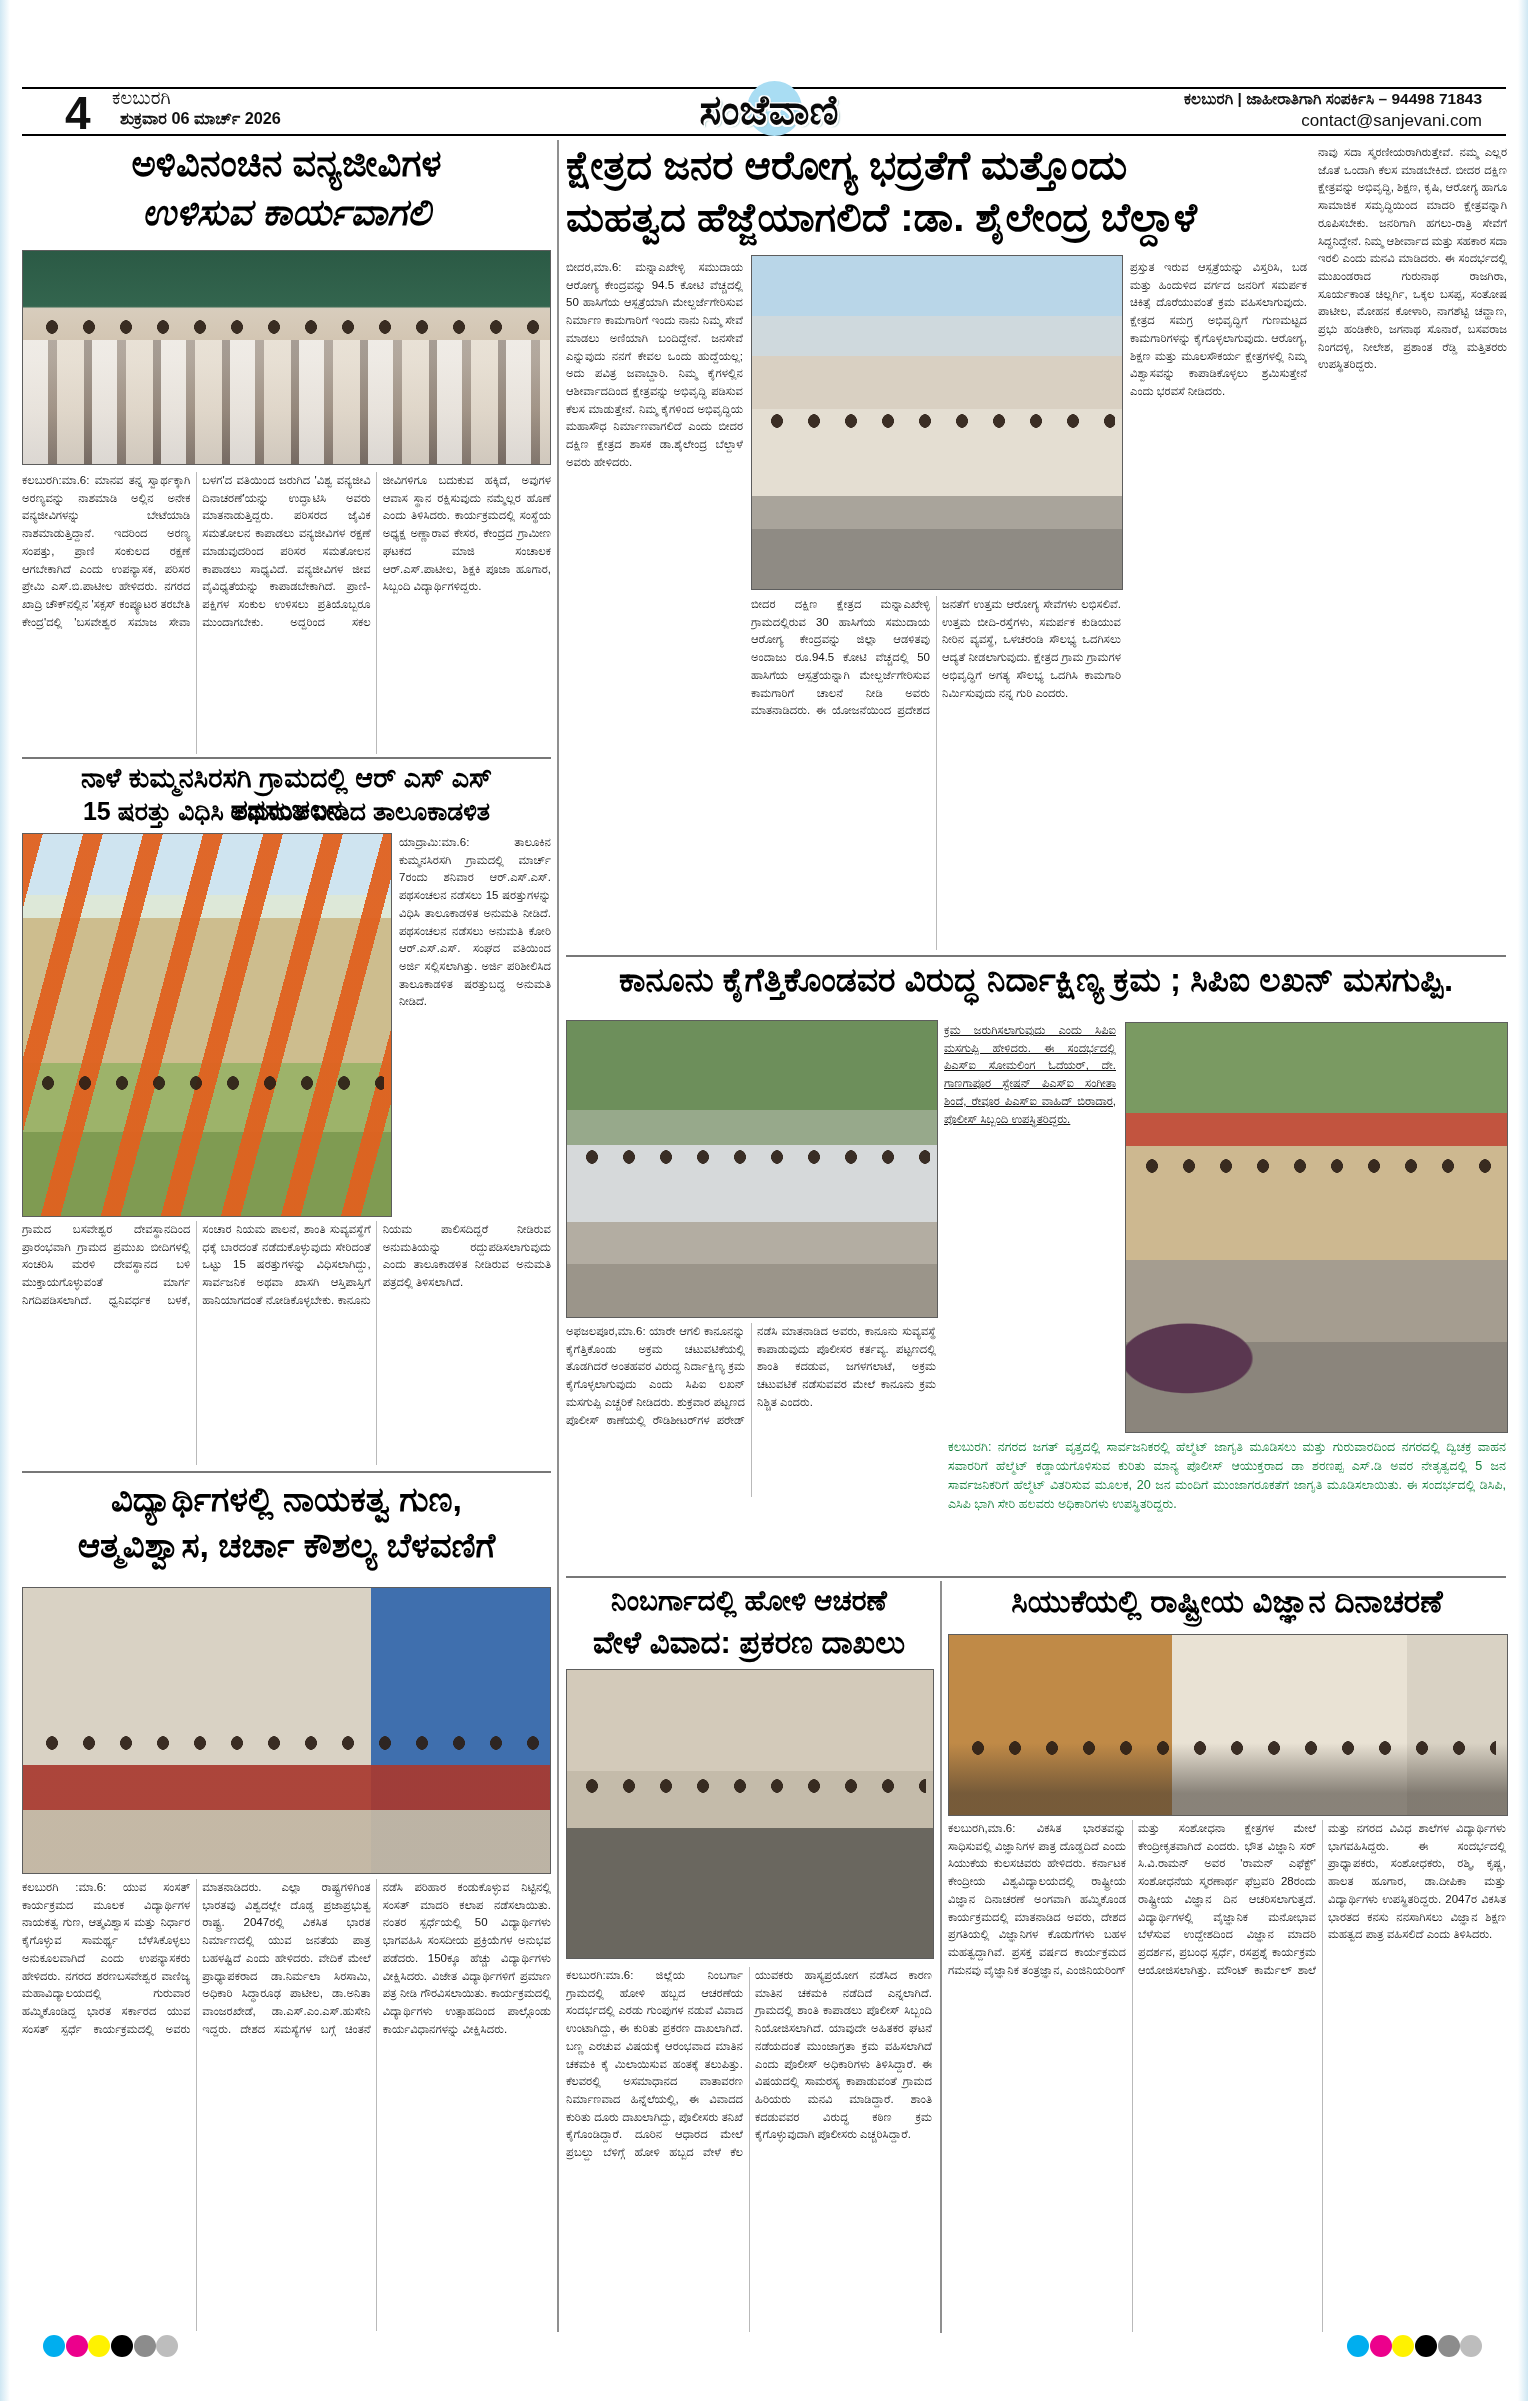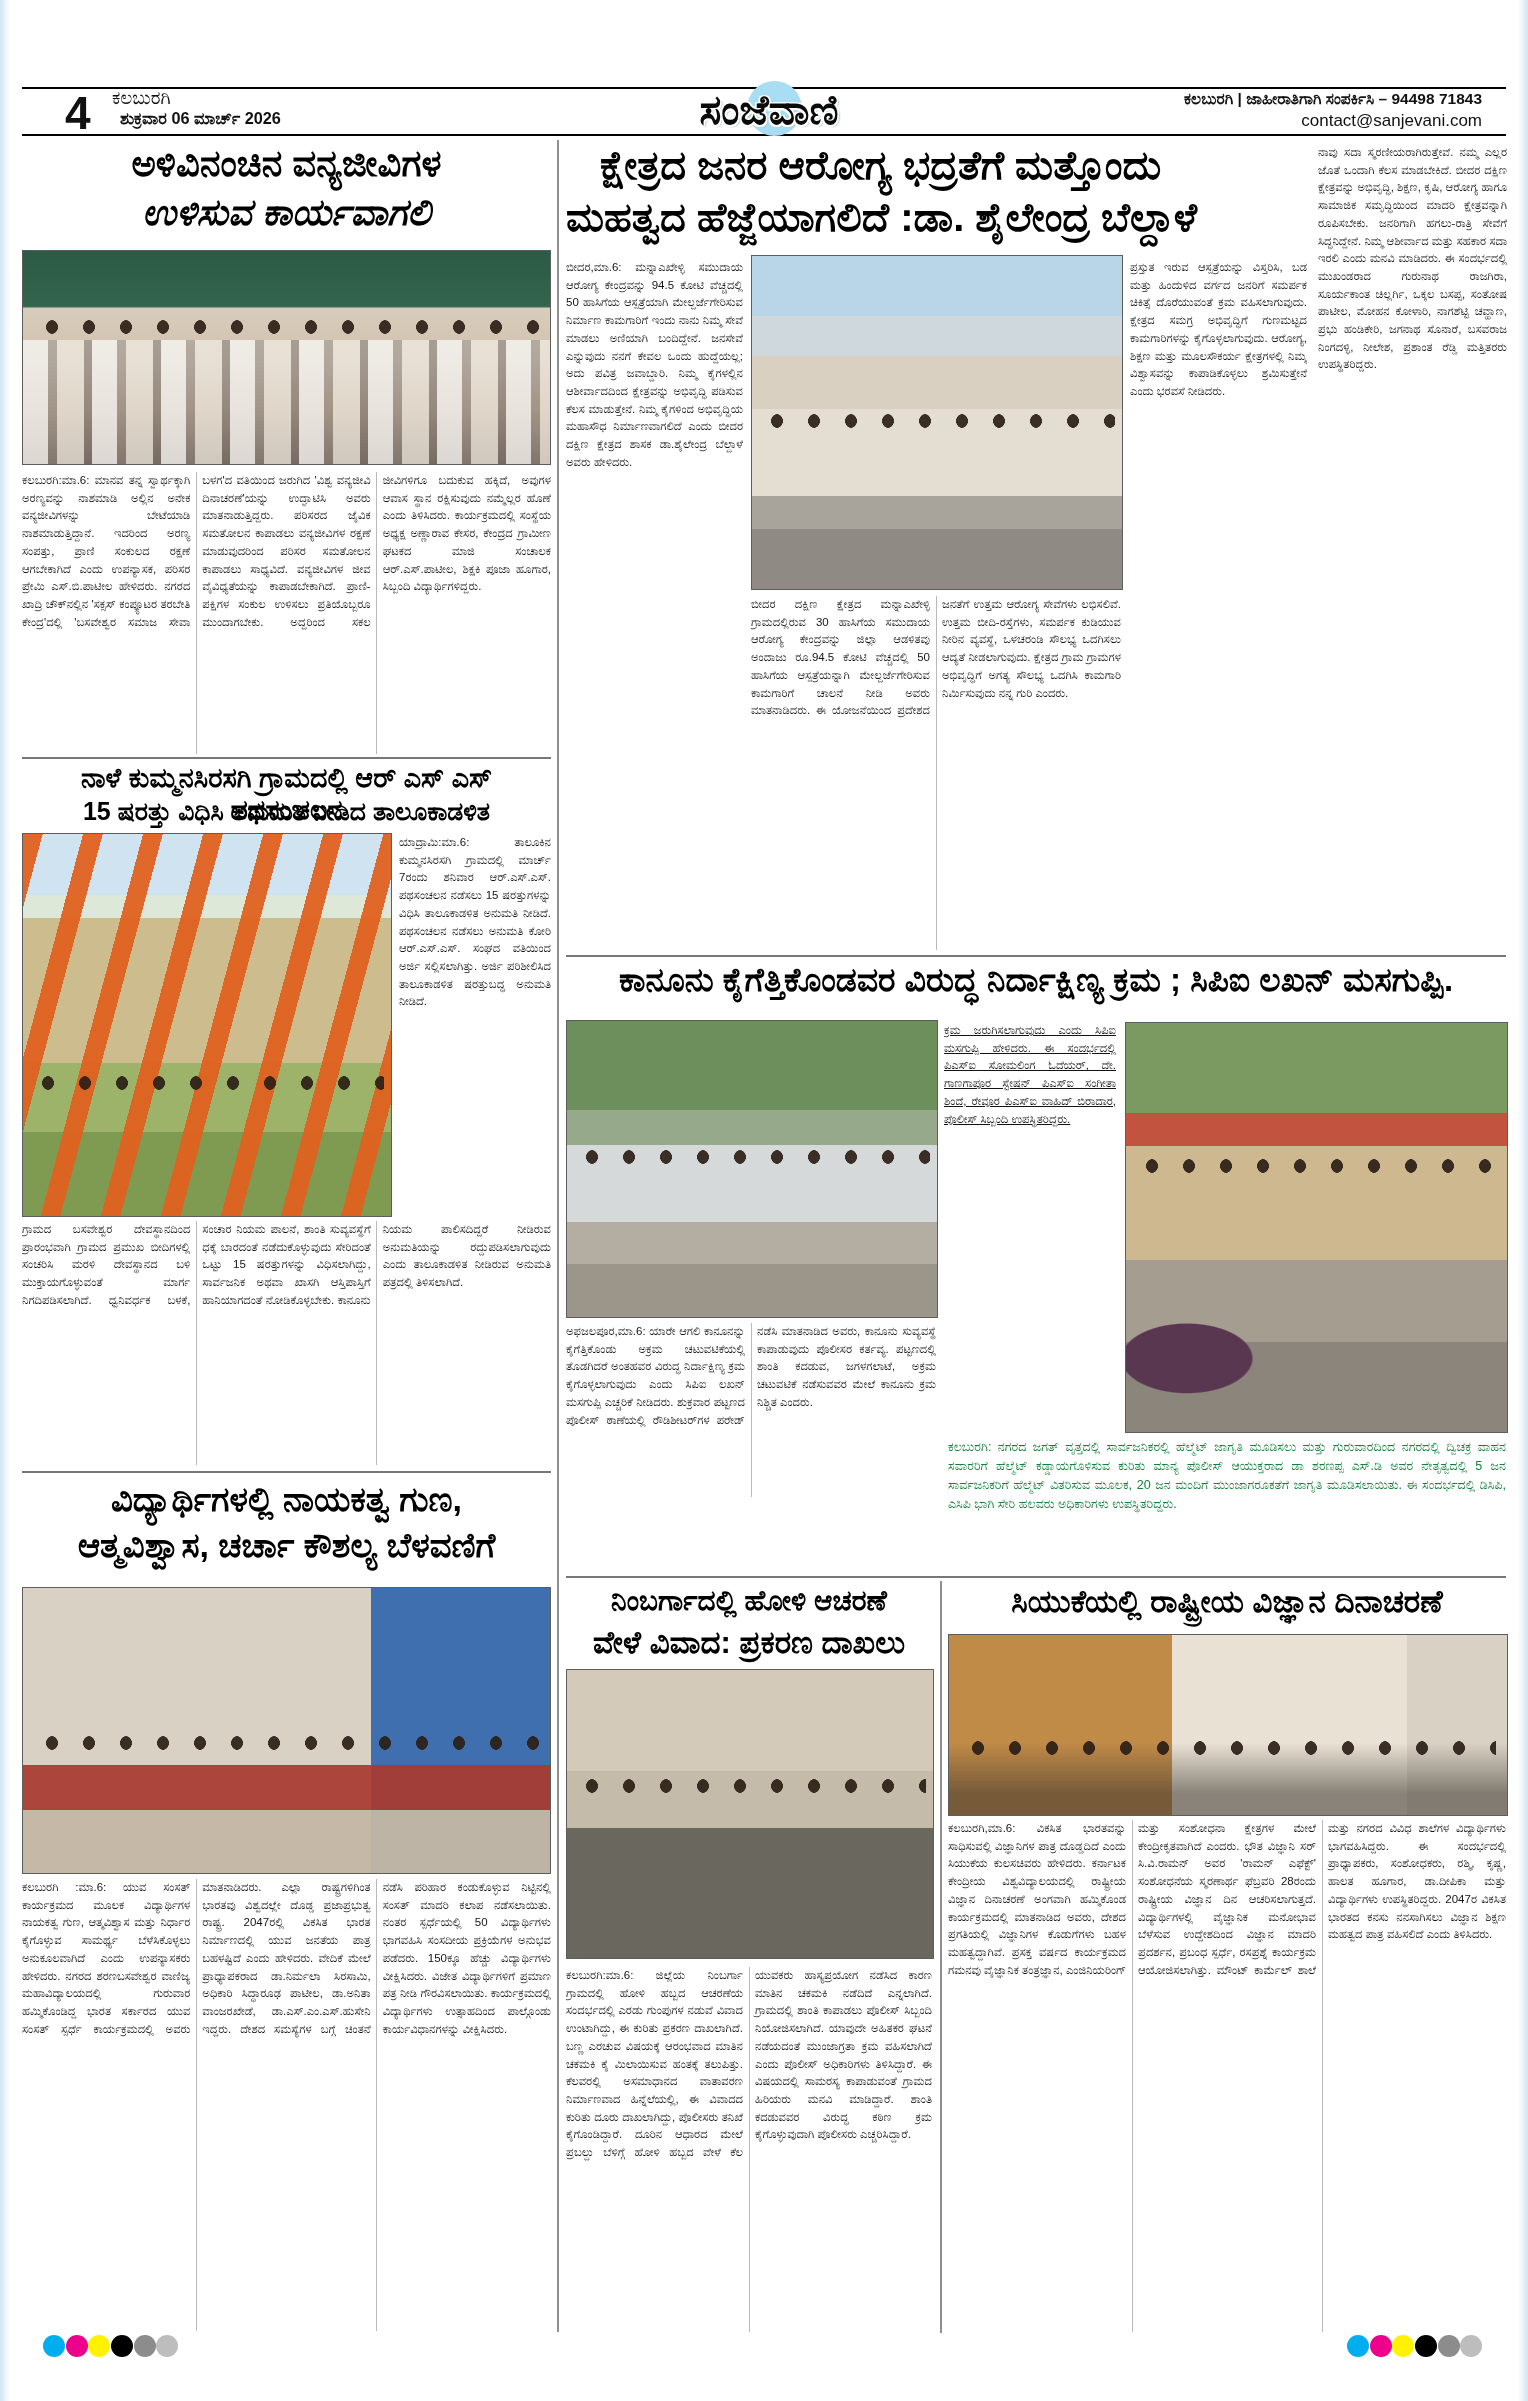--- a/index.html
+++ b/index.html
@@ -82,21 +82,21 @@
   <div class="rule-v" style="left:940px;top:1581px;height:752px;"></div>
 
   <section>
     <div class="abs hl" style="left:22px;top:142px;width:529px;font-size:37px;">ಅಳಿವಿನಂಚಿನ ವನ್ಯಜೀವಿಗಳ</div>
     <div class="abs hl" style="left:22px;top:191px;width:529px;font-size:37px;font-style:italic;">ಉಳಿಸುವ ಕಾರ್ಯವಾಗಲಿ</div>
     <div class="photo ph-a1 heads shirts" style="left:22px;top:250px;width:527px;height:213px;--ht:30%;--st:42%;"></div>
     <div class="abs body-text cols3" style="left:22px;top:472px;width:529px;height:282px;">ಕಲಬುರಗಿ:ಮಾ.6: ಮಾನವ ತನ್ನ ಸ್ವಾರ್ಥಕ್ಕಾಗಿ ಅರಣ್ಯವನ್ನು ನಾಶಮಾಡಿ ಅಲ್ಲಿನ ಅನೇಕ ವನ್ಯಜೀವಿಗಳನ್ನು ಬೇಟೆಯಾಡಿ ನಾಶಮಾಡುತ್ತಿದ್ದಾನೆ. ಇದರಿಂದ ಅರಣ್ಯ ಸಂಪತ್ತು, ಪ್ರಾಣಿ ಸಂಕುಲದ ರಕ್ಷಣೆ ಆಗಬೇಕಾಗಿದೆ ಎಂದು ಉಪನ್ಯಾಸಕ, ಪರಿಸರ ಪ್ರೇಮಿ ಎಸ್.ಬಿ.ಪಾಟೀಲ ಹೇಳಿದರು. ನಗರದ ಖಾದ್ರಿ ಚೌಕ್‌ನಲ್ಲಿನ 'ಸಕ್ಸಸ್ ಕಂಪ್ಯೂಟರ ತರಬೇತಿ ಕೇಂದ್ರ'ದಲ್ಲಿ 'ಬಸವೇಶ್ವರ ಸಮಾಜ ಸೇವಾ ಬಳಗ'ದ ವತಿಯಿಂದ ಜರುಗಿದ 'ವಿಶ್ವ ವನ್ಯಜೀವಿ ದಿನಾಚರಣೆ'ಯನ್ನು ಉದ್ಘಾಟಿಸಿ ಅವರು ಮಾತನಾಡುತ್ತಿದ್ದರು. ಪರಿಸರದ ಜೈವಿಕ ಸಮತೋಲನ ಕಾಪಾಡಲು ವನ್ಯಜೀವಿಗಳ ರಕ್ಷಣೆ ಮಾಡುವುದರಿಂದ ಪರಿಸರ ಸಮತೋಲನ ಕಾಪಾಡಲು ಸಾಧ್ಯವಿದೆ. ವನ್ಯಜೀವಿಗಳ ಜೀವ ವೈವಿಧ್ಯತೆಯನ್ನು ಕಾಪಾಡಬೇಕಾಗಿದೆ. ಪ್ರಾಣಿ-ಪಕ್ಷಿಗಳ ಸಂಕುಲ ಉಳಿಸಲು ಪ್ರತಿಯೊಬ್ಬರೂ ಮುಂದಾಗಬೇಕು. ಅದ್ದರಿಂದ ಸಕಲ ಜೀವಿಗಳಿಗೂ ಬದುಕುವ ಹಕ್ಕಿದೆ, ಅವುಗಳ ಆವಾಸ ಸ್ಥಾನ ರಕ್ಷಿಸುವುದು ನಮ್ಮೆಲ್ಲರ ಹೊಣೆ ಎಂದು ತಿಳಿಸಿದರು. ಕಾರ್ಯಕ್ರಮದಲ್ಲಿ ಸಂಸ್ಥೆಯ ಅಧ್ಯಕ್ಷ ಅಣ್ಣಾರಾವ ಕೇಸರ, ಕೇಂದ್ರದ ಗ್ರಾಮೀಣ ಘಟಕದ ಮಾಜಿ ಸಂಚಾಲಕ ಆರ್.ಎಸ್.ಪಾಟೀಲ, ಶಿಕ್ಷಕಿ ಪೂಜಾ ಹೂಗಾರ, ಸಿಬ್ಬಂದಿ ವಿದ್ಯಾರ್ಥಿಗಳಿದ್ದರು.</div>
   </section>
 
   <section>
-    <div class="abs hl" style="left:600px;top:142px;width:813px;font-size:40px;text-align:left;">ಕ್ಷೇತ್ರದ ಜನರ ಆರೋಗ್ಯ ಭದ್ರತೆಗೆ ಮತ್ತೊಂದು</div>
+    <div class="abs hl" style="left:566px;top:142px;width:813px;font-size:40px;text-align:left;">ಕ್ಷೇತ್ರದ ಜನರ ಆರೋಗ್ಯ ಭದ್ರತೆಗೆ ಮತ್ತೊಂದು</div>
     <div class="abs hl" style="left:566px;top:194px;width:813px;font-size:40px;text-align:left;">ಮಹತ್ವದ ಹೆಜ್ಜೆಯಾಗಲಿದೆ :ಡಾ. ಶೈಲೇಂದ್ರ ಬೆಲ್ದಾಳೆ</div>
     <div class="abs body-text" style="left:566px;top:259px;width:177px;height:691px;">ಬೀದರ,ಮಾ.6: ಮನ್ನಾಎಖೇಳ್ಳಿ ಸಮುದಾಯ ಆರೋಗ್ಯ ಕೇಂದ್ರವನ್ನು 94.5 ಕೋಟಿ ವೆಚ್ಚದಲ್ಲಿ 50 ಹಾಸಿಗೆಯ ಆಸ್ಪತ್ರೆಯಾಗಿ ಮೇಲ್ದರ್ಜೆಗೇರಿಸುವ ನಿರ್ಮಾಣ ಕಾಮಗಾರಿಗೆ ಇಂದು ನಾನು ನಿಮ್ಮ ಸೇವೆ ಮಾಡಲು ಅಣಿಯಾಗಿ ಬಂದಿದ್ದೇನೆ. ಜನಸೇವೆ ಎನ್ನುವುದು ನನಗೆ ಕೇವಲ ಒಂದು ಹುದ್ದೆಯಲ್ಲ; ಅದು ಪವಿತ್ರ ಜವಾಬ್ದಾರಿ. ನಿಮ್ಮ ಕೈಗಳಲ್ಲಿನ ಆಶೀರ್ವಾದದಿಂದ ಕ್ಷೇತ್ರವನ್ನು ಅಭಿವೃದ್ಧಿ ಪಡಿಸುವ ಕೆಲಸ ಮಾಡುತ್ತೇನೆ. ನಿಮ್ಮ ಕೈಗಳಿಂದ ಅಭಿವೃದ್ಧಿಯ ಮಹಾಸೌಧ ನಿರ್ಮಾಣವಾಗಲಿದೆ ಎಂದು ಬೀದರ ದಕ್ಷಿಣ ಕ್ಷೇತ್ರದ ಶಾಸಕ ಡಾ.ಶೈಲೇಂದ್ರ ಬೆಲ್ದಾಳೆ ಅವರು ಹೇಳಿದರು.</div>
     <div class="photo ph-a2 heads" style="left:751px;top:255px;width:370px;height:333px;--ht:46%;"></div>
     <div class="abs body-text cols2" style="left:751px;top:596px;width:370px;height:354px;">ಬೀದರ ದಕ್ಷಿಣ ಕ್ಷೇತ್ರದ ಮನ್ನಾಎಖೇಳ್ಳಿ ಗ್ರಾಮದಲ್ಲಿರುವ 30 ಹಾಸಿಗೆಯ ಸಮುದಾಯ ಆರೋಗ್ಯ ಕೇಂದ್ರವನ್ನು ಜಿಲ್ಲಾ ಆಡಳಿತವು ಅಂದಾಜು ರೂ.94.5 ಕೋಟಿ ವೆಚ್ಚದಲ್ಲಿ 50 ಹಾಸಿಗೆಯ ಆಸ್ಪತ್ರೆಯನ್ನಾಗಿ ಮೇಲ್ದರ್ಜೆಗೇರಿಸುವ ಕಾಮಗಾರಿಗೆ ಚಾಲನೆ ನೀಡಿ ಅವರು ಮಾತನಾಡಿದರು. ಈ ಯೋಜನೆಯಿಂದ ಪ್ರದೇಶದ ಜನತೆಗೆ ಉತ್ತಮ ಆರೋಗ್ಯ ಸೇವೆಗಳು ಲಭಿಸಲಿವೆ. ಉತ್ತಮ ಬೀದಿ-ರಸ್ತೆಗಳು, ಸಮರ್ಪಕ ಕುಡಿಯುವ ನೀರಿನ ವ್ಯವಸ್ಥೆ, ಒಳಚರಂಡಿ ಸೌಲಭ್ಯ ಒದಗಿಸಲು ಆದ್ಯತೆ ನೀಡಲಾಗುವುದು. ಕ್ಷೇತ್ರದ ಗ್ರಾಮ ಗ್ರಾಮಗಳ ಅಭಿವೃದ್ಧಿಗೆ ಅಗತ್ಯ ಸೌಲಭ್ಯ ಒದಗಿಸಿ ಕಾಮಗಾರಿ ನಿರ್ಮಿಸುವುದು ನನ್ನ ಗುರಿ ಎಂದರು.</div>
     <div class="abs body-text" style="left:1130px;top:259px;width:177px;height:691px;">ಪ್ರಸ್ತುತ ಇರುವ ಆಸ್ಪತ್ರೆಯನ್ನು ವಿಸ್ತರಿಸಿ, ಬಡ ಮತ್ತು ಹಿಂದುಳಿದ ವರ್ಗದ ಜನರಿಗೆ ಸಮರ್ಪಕ ಚಿಕಿತ್ಸೆ ದೊರೆಯುವಂತೆ ಕ್ರಮ ವಹಿಸಲಾಗುವುದು. ಕ್ಷೇತ್ರದ ಸಮಗ್ರ ಅಭಿವೃದ್ಧಿಗೆ ಗುಣಮಟ್ಟದ ಕಾಮಗಾರಿಗಳನ್ನು ಕೈಗೊಳ್ಳಲಾಗುವುದು. ಆರೋಗ್ಯ, ಶಿಕ್ಷಣ ಮತ್ತು ಮೂಲಸೌಕರ್ಯ ಕ್ಷೇತ್ರಗಳಲ್ಲಿ ನಿಮ್ಮ ವಿಶ್ವಾಸವನ್ನು ಕಾಪಾಡಿಕೊಳ್ಳಲು ಶ್ರಮಿಸುತ್ತೇನೆ ಎಂದು ಭರವಸೆ ನೀಡಿದರು.</div>
     <div class="abs body-text" style="left:1318px;top:144px;width:189px;height:806px;">ನಾವು ಸದಾ ಸ್ಮರಣೀಯರಾಗಿರುತ್ತೇವೆ. ನಮ್ಮ ಎಲ್ಲರ ಜೊತೆ ಒಂದಾಗಿ ಕೆಲಸ ಮಾಡಬೇಕಿದೆ. ಬೀದರ ದಕ್ಷಿಣ ಕ್ಷೇತ್ರವನ್ನು ಅಭಿವೃದ್ಧಿ, ಶಿಕ್ಷಣ, ಕೃಷಿ, ಆರೋಗ್ಯ ಹಾಗೂ ಸಾಮಾಜಿಕ ಸಮೃದ್ಧಿಯಿಂದ ಮಾದರಿ ಕ್ಷೇತ್ರವನ್ನಾಗಿ ರೂಪಿಸಬೇಕು. ಜನರಿಗಾಗಿ ಹಗಲು-ರಾತ್ರಿ ಸೇವೆಗೆ ಸಿದ್ಧನಿದ್ದೇನೆ. ನಿಮ್ಮ ಆಶೀರ್ವಾದ ಮತ್ತು ಸಹಕಾರ ಸದಾ ಇರಲಿ ಎಂದು ಮನವಿ ಮಾಡಿದರು. ಈ ಸಂದರ್ಭದಲ್ಲಿ ಮುಖಂಡರಾದ ಗುರುನಾಥ ರಾಜಗಿರಾ, ಸೂರ್ಯಕಾಂತ ಚಿಲ್ಲರ್ಗಿ, ಒಕ್ಕಲ ಬಸಪ್ಪ, ಸಂತೋಷ ಪಾಟೀಲ, ಮೋಹನ ಕೋಳಾರಿ, ನಾಗಶೆಟ್ಟಿ ಚವ್ಹಾಣ, ಪ್ರಭು ಹಂಡಿಕೇರಿ, ಜಗನಾಥ ಸೊನಾರೆ, ಬಸವರಾಜ ನಿಂಗದಳ್ಳಿ, ನೀಲೇಶ, ಪ್ರಶಾಂತ ರೆಡ್ಡಿ ಮತ್ತಿತರರು ಉಪಸ್ಥಿತರಿದ್ದರು.</div>
   </section>
 
   <div class="rule-h" style="left:22px;top:757px;width:529px;height:1.5px;background:#777;"></div>
 

